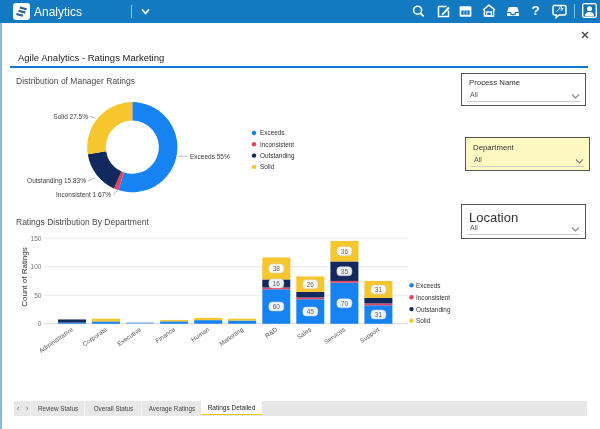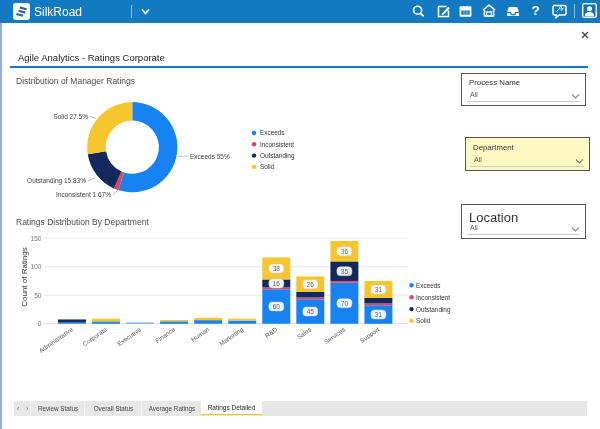--- a/index.html
+++ b/index.html
@@ -13,21 +13,21 @@
 <div class="abs" style="left:0;top:0;width:600px;height:22.5px;background:#137AC1">
   <div class="abs" style="left:12.5px;top:3px;width:17.5px;height:16.5px;background:#fff;border-radius:3px;overflow:hidden">
     <svg width="17.5" height="16.5" viewBox="0 0 17.5 16.5">
       <g fill="#2a5f96">
         <rect x="6.7" y="4.3" width="7" height="2.2" transform="rotate(15 10.2 5.4)"></rect>
         <rect x="5.4" y="7.6" width="7" height="2.2" transform="rotate(15 8.9 8.7)"></rect>
         <rect x="3.2" y="10.8" width="7" height="2.2" transform="rotate(15 6.7 11.9)"></rect>
       </g>
     </svg>
   </div>
-  <div class="abs" style="left:34px;top:4.5px;color:#fff;font-size:12px">SilkRoad</div>
+  <div class="abs" style="left:34px;top:4.5px;color:#fff;font-size:12px">Analytics</div>
   <div class="abs" style="left:131px;top:5px;width:1px;height:13px;background:rgba(255,255,255,0.55)"></div>
   <svg class="abs" style="left:140px;top:8px" width="11" height="8" viewBox="0 0 11 8">
       <path d="M2.5 2 L5.5 5.5 L8.5 2" fill="none" stroke="#fff" stroke-width="1.8" stroke-linecap="round" stroke-linejoin="round"></path>
     </svg>
   <svg class="abs" style="left:411px;top:3.5px" width="15" height="15" viewBox="0 0 15 15">
       <circle cx="6.6" cy="6.2" r="4" fill="none" stroke="#fff" stroke-width="1.6"></circle>
       <line x1="9.5" y1="9.3" x2="12.6" y2="12.4" stroke="#fff" stroke-width="1.9"></line>
     </svg>
   <svg class="abs" style="left:435.5px;top:3.5px" width="15" height="15" viewBox="0 0 15 15">
       <path d="M10.5 2.5 H2.5 V12.5 H12.5 V6.5" fill="none" stroke="#fff" stroke-width="1.5"></path>
@@ -60,21 +60,21 @@
         <circle cx="7.5" cy="5.8" r="2.5" fill="#fff"></circle>
         <path d="M2.8 13.2 C2.8 10.2 4.8 9.1 7.5 9.1 C10.2 9.1 12.2 10.2 12.2 13.2 Z" fill="#fff"></path>
       </svg>
   </div>
 </div>
 
 <svg class="abs" style="left:581px;top:30.5px" width="8" height="8" viewBox="0 0 8 8">
     <path d="M1 1 L7 7 M7 1 L1 7" stroke="#444" stroke-width="1.4"></path>
   </svg>
 
-<div class="abs" style="left:18px;top:52px;font-size:9.5px;color:#222">Agile Analytics - Ratings Corporate</div>
+<div class="abs" style="left:18px;top:52px;font-size:9.5px;color:#222">Agile Analytics - Ratings Marketing</div>
 <div class="abs" style="left:10px;top:65.5px;width:578px;height:2px;background:#1377d0"></div>
 
 <svg class="abs" style="left:0;top:0" width="600" height="429" viewBox="0 0 600 429" font-family="Liberation Sans, sans-serif">
 <path d="M132.30 102.10 A45.1 45.1 0 1 1 118.36 190.09 L124.08 172.50 A26.6 26.6 0 1 0 132.30 120.60 Z" fill="#1783F2"></path>
 <path d="M118.36 190.09 A45.1 45.1 0 0 1 113.96 188.40 L121.48 171.50 A26.6 26.6 0 0 0 124.08 172.50 Z" fill="#E5425D"></path>
 <path d="M113.96 188.40 A45.1 45.1 0 0 1 87.76 154.26 L106.03 151.36 A26.6 26.6 0 0 0 121.48 171.50 Z" fill="#13295E"></path>
 <path d="M87.76 154.26 A45.1 45.1 0 0 1 132.30 102.10 L132.30 120.60 A26.6 26.6 0 0 0 106.03 151.36 Z" fill="#F6C62F"></path>
 <g font-size="6.5" fill="#404040">
 <line x1="178.5" y1="156.2" x2="187.5" y2="156.2" stroke="#a6a6a6" stroke-width="0.8"></line>
 <text x="190" y="159">Exceeds 55%</text>

